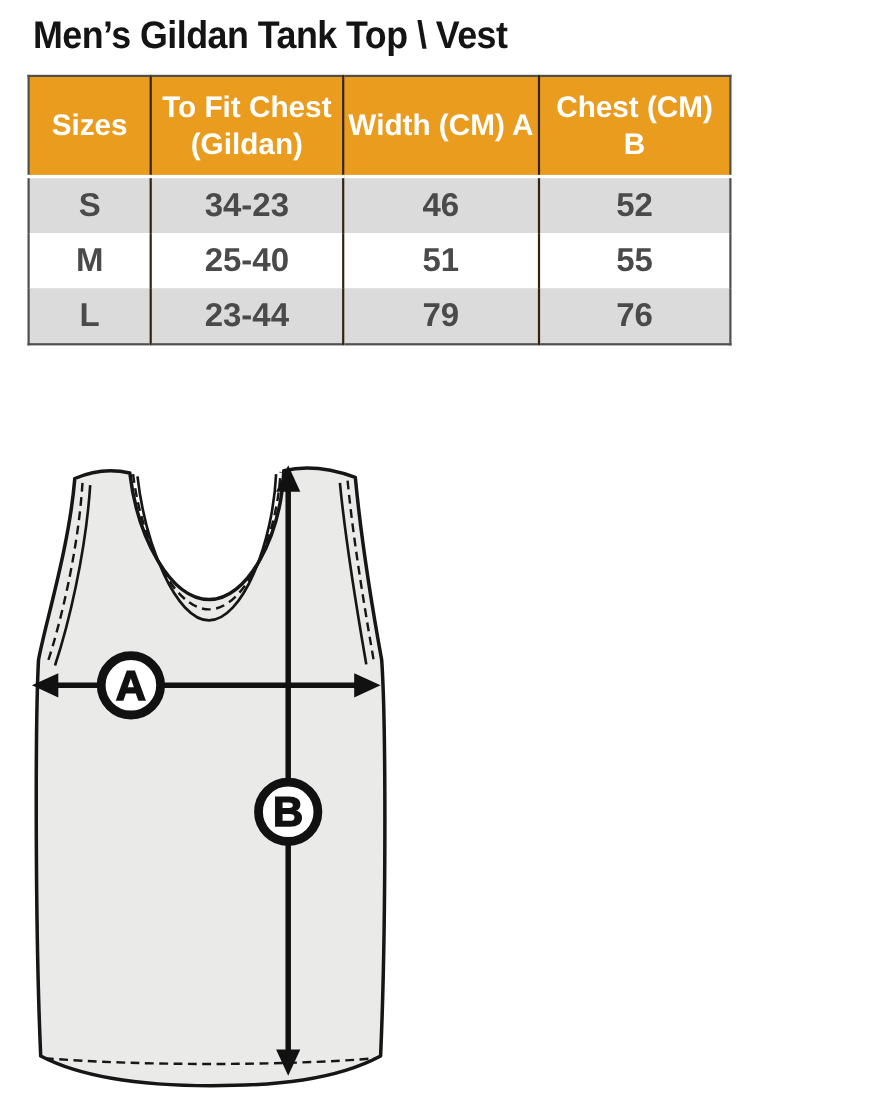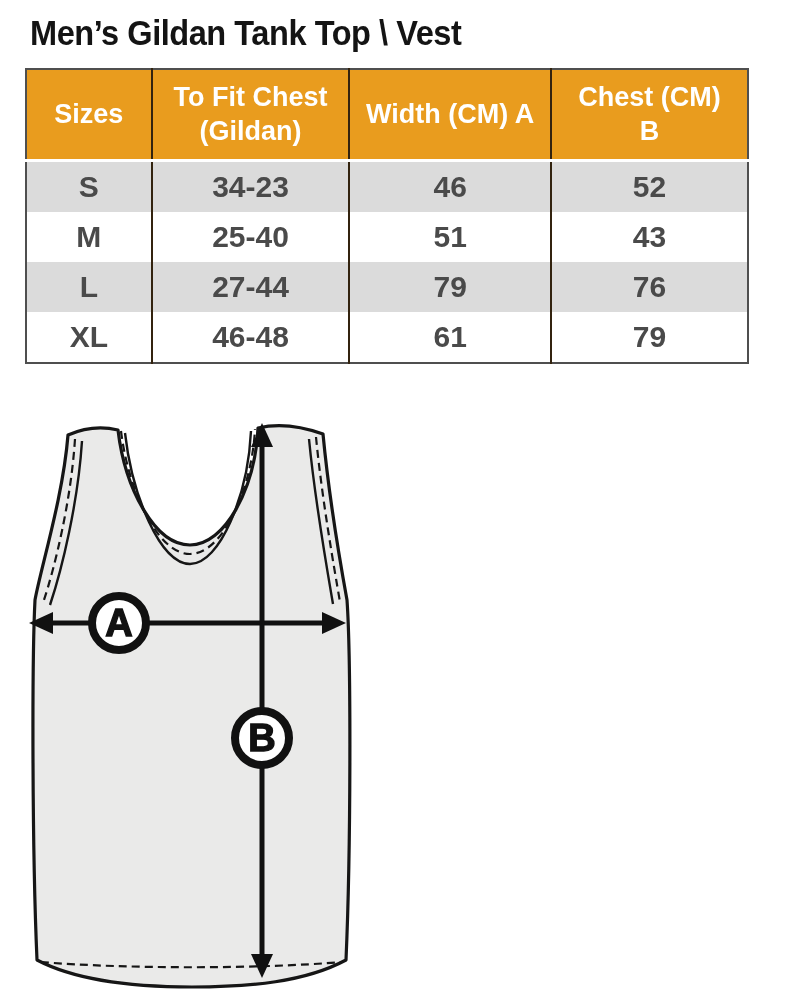--- a/index.html
+++ b/index.html
@@ -12,21 +12,21 @@
     width:812px;height:1000px;background:#FFFFFF;position:relative;overflow:hidden;
     font-family:"Liberation Sans","DejaVu Sans",sans-serif;
   }
   .title{
     position:absolute;left:30px;top:13px;margin:0;
     font-size:35px;font-weight:bold;color:var(--title-text,#141414);
     letter-spacing:-0.5px;white-space:nowrap;
     transform:scaleX(0.93);transform-origin:left center;
   }
   table.size-table{
-    position:absolute;left:25px;top:68px;width:724px;
+    position:absolute;left:25px;top:68px;width:640px;
     border-collapse:collapse;table-layout:fixed;text-align:center;
     border:2px solid var(--table-border,#4F4F4F);
   }
   col.c-sizes{width:17.4%;} col.c-chest{width:27.4%;} col.c-width{width:27.9%;} col.c-length{width:27.3%;}
   th{
     background:var(--header-bg,#E99C1E);color:var(--header-text,#fff);
     font-size:27px;font-weight:bold;line-height:1.24;height:89px;padding:0;
     border-bottom:3px solid #FFFFFF;vertical-align:middle;
   }
   th .hl{display:block;}
@@ -80,33 +80,27 @@
     <tr>
       <td>S</td>
       <td>34-23</td>
       <td>46</td>
       <td>52</td>
     </tr>
     <tr>
       <td>M</td>
       <td>25-40</td>
       <td>51</td>
-      <td>43</td>
+      <td>55</td>
     </tr>
     <tr>
       <td>L</td>
-      <td>27-44</td>
+      <td>23-44</td>
       <td>79</td>
       <td>76</td>
-    </tr>
-    <tr>
-      <td>XL</td>
-      <td>46-48</td>
-      <td>61</td>
-      <td>79</td>
     </tr>
   </tbody>
 </table>
 
 <svg class="garment" viewBox="0 0 350 575" xmlns="http://www.w3.org/2000/svg">
 
   <path class="outline" d="
     M 53 18
     Q 78 7 103 13
     C 110 72 140 128 175 128

